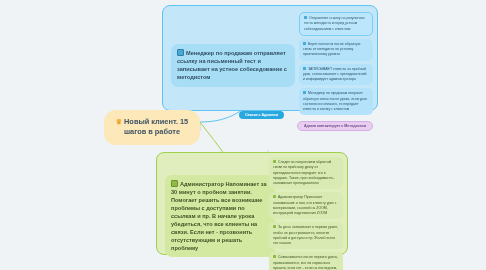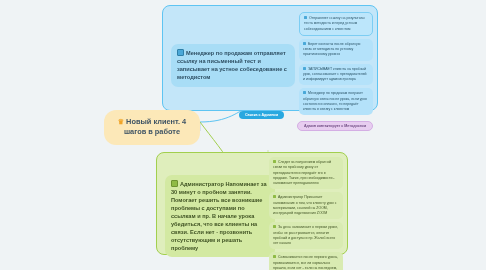--- a/index.html
+++ b/index.html
@@ -149,19 +149,19 @@
       <div class="subitem">
         <span class="dot"></span><span>За день напоминает о первом уроке, чтобы не расстраивается, оплатит пробный и доступы и пр. Жалоб всего нет начало</span>
       </div>
       <div class="subitem">
         <span class="dot"></span><span>Созванивается после первого урока, прозванивается, все ли нормально прошло, если нет - если на последнем, когда пишет процесс обучения</span>
       </div>
     </div>
   </div>
 
   <div class="center-node">
-    <span class="crown">♛</span><span>Новый клиент. 4 шагов в работе</span>
+    <span class="crown">♛</span><span>Новый клиент. 15 шагов в работе</span>
   </div>
 
   <div class="pill pill-blue">Связка с Админом</div>
   <div class="pill pill-purple">Админ контактирует с Методистом</div>
 
 </div>
 
 </body></html>

